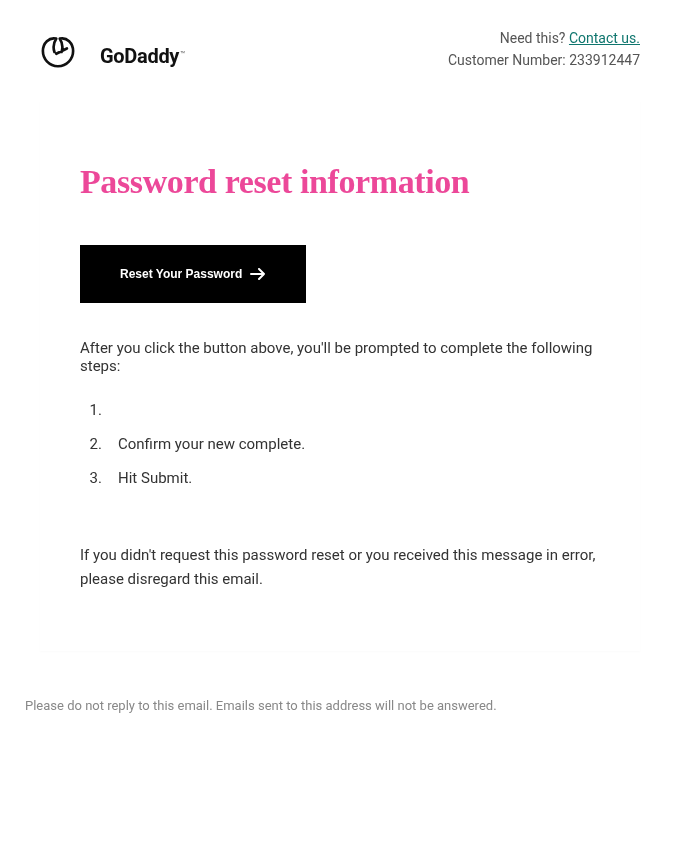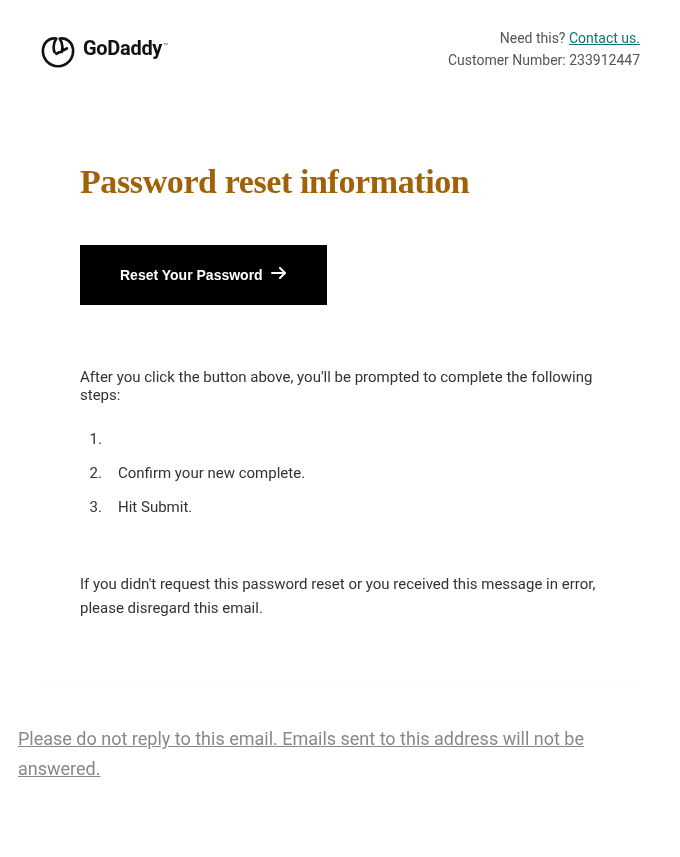--- a/index.html
+++ b/index.html
@@ -14,22 +14,22 @@
       min-height: 857px;
     }
     .header {
       padding: 28px 40px 18px 40px;
       display: flex;
       justify-content: space-between;
       align-items: flex-start;
     }
     .logo-wrap {
       display: flex;
-      align-items: flex-start;
-      gap: 7px;
+      align-items: flex-end;
+      gap: 24px;
       padding-top: 8px;
     }
     .logo-icon {
       width: 36px;
       height: 32px;
     }
     .logo-text {
       font-weight: 700;
       font-size: 20px;
       color: #111;
@@ -54,35 +54,36 @@
     .card {
       background: #fff;
       margin: 12px 40px 0 40px;
       padding: 62px 40px 60px 40px;
       box-shadow: 0 1px 2px rgba(0,0,0,0.02);
     }
     .title {
       font-family: Georgia, "Times New Roman", serif;
       font-size: 34px;
       font-weight: 700;
-      color: #a16207;
+      color: #ec4899;
       margin-bottom: 44px;
       letter-spacing: -0.4px;
     }
     .reset-btn {
       display: inline-flex;
+      align-items: center;
       gap: 8px;
       background: #000;
       color: #fff;
       font-weight: 700;
-      font-size: 14px;
+      font-size: 12px;
       padding: 22px 40px;
       border: none;
       cursor: pointer;
-      margin-bottom: 63px;
+      margin-bottom: 36px;
     }
     .arrow-icon {
       width: 16px;
       height: 12px;
     }
     .intro {
       font-size: 15px;
       color: #333;
       margin-bottom: 18px;
     }
@@ -107,25 +108,24 @@
       color: #111;
       margin-bottom: 18px;
     }
     .disclaimer {
       font-size: 15px;
       color: #333;
       line-height: 1.6;
       margin-top: 12px;
     }
     .footer {
-      margin: 44px 40px 0 18px;
-      font-size: 18px;
+      margin: 44px 40px 0 25px;
+      font-size: 13px;
       color: #888;
       line-height: 1.65;
-      text-decoration: underline;
     }
     .footer p {
       margin-bottom: 18px;
     }
   </style>
 </head>
 <body>
 
 <div class="header">
   <div class="logo-wrap">

